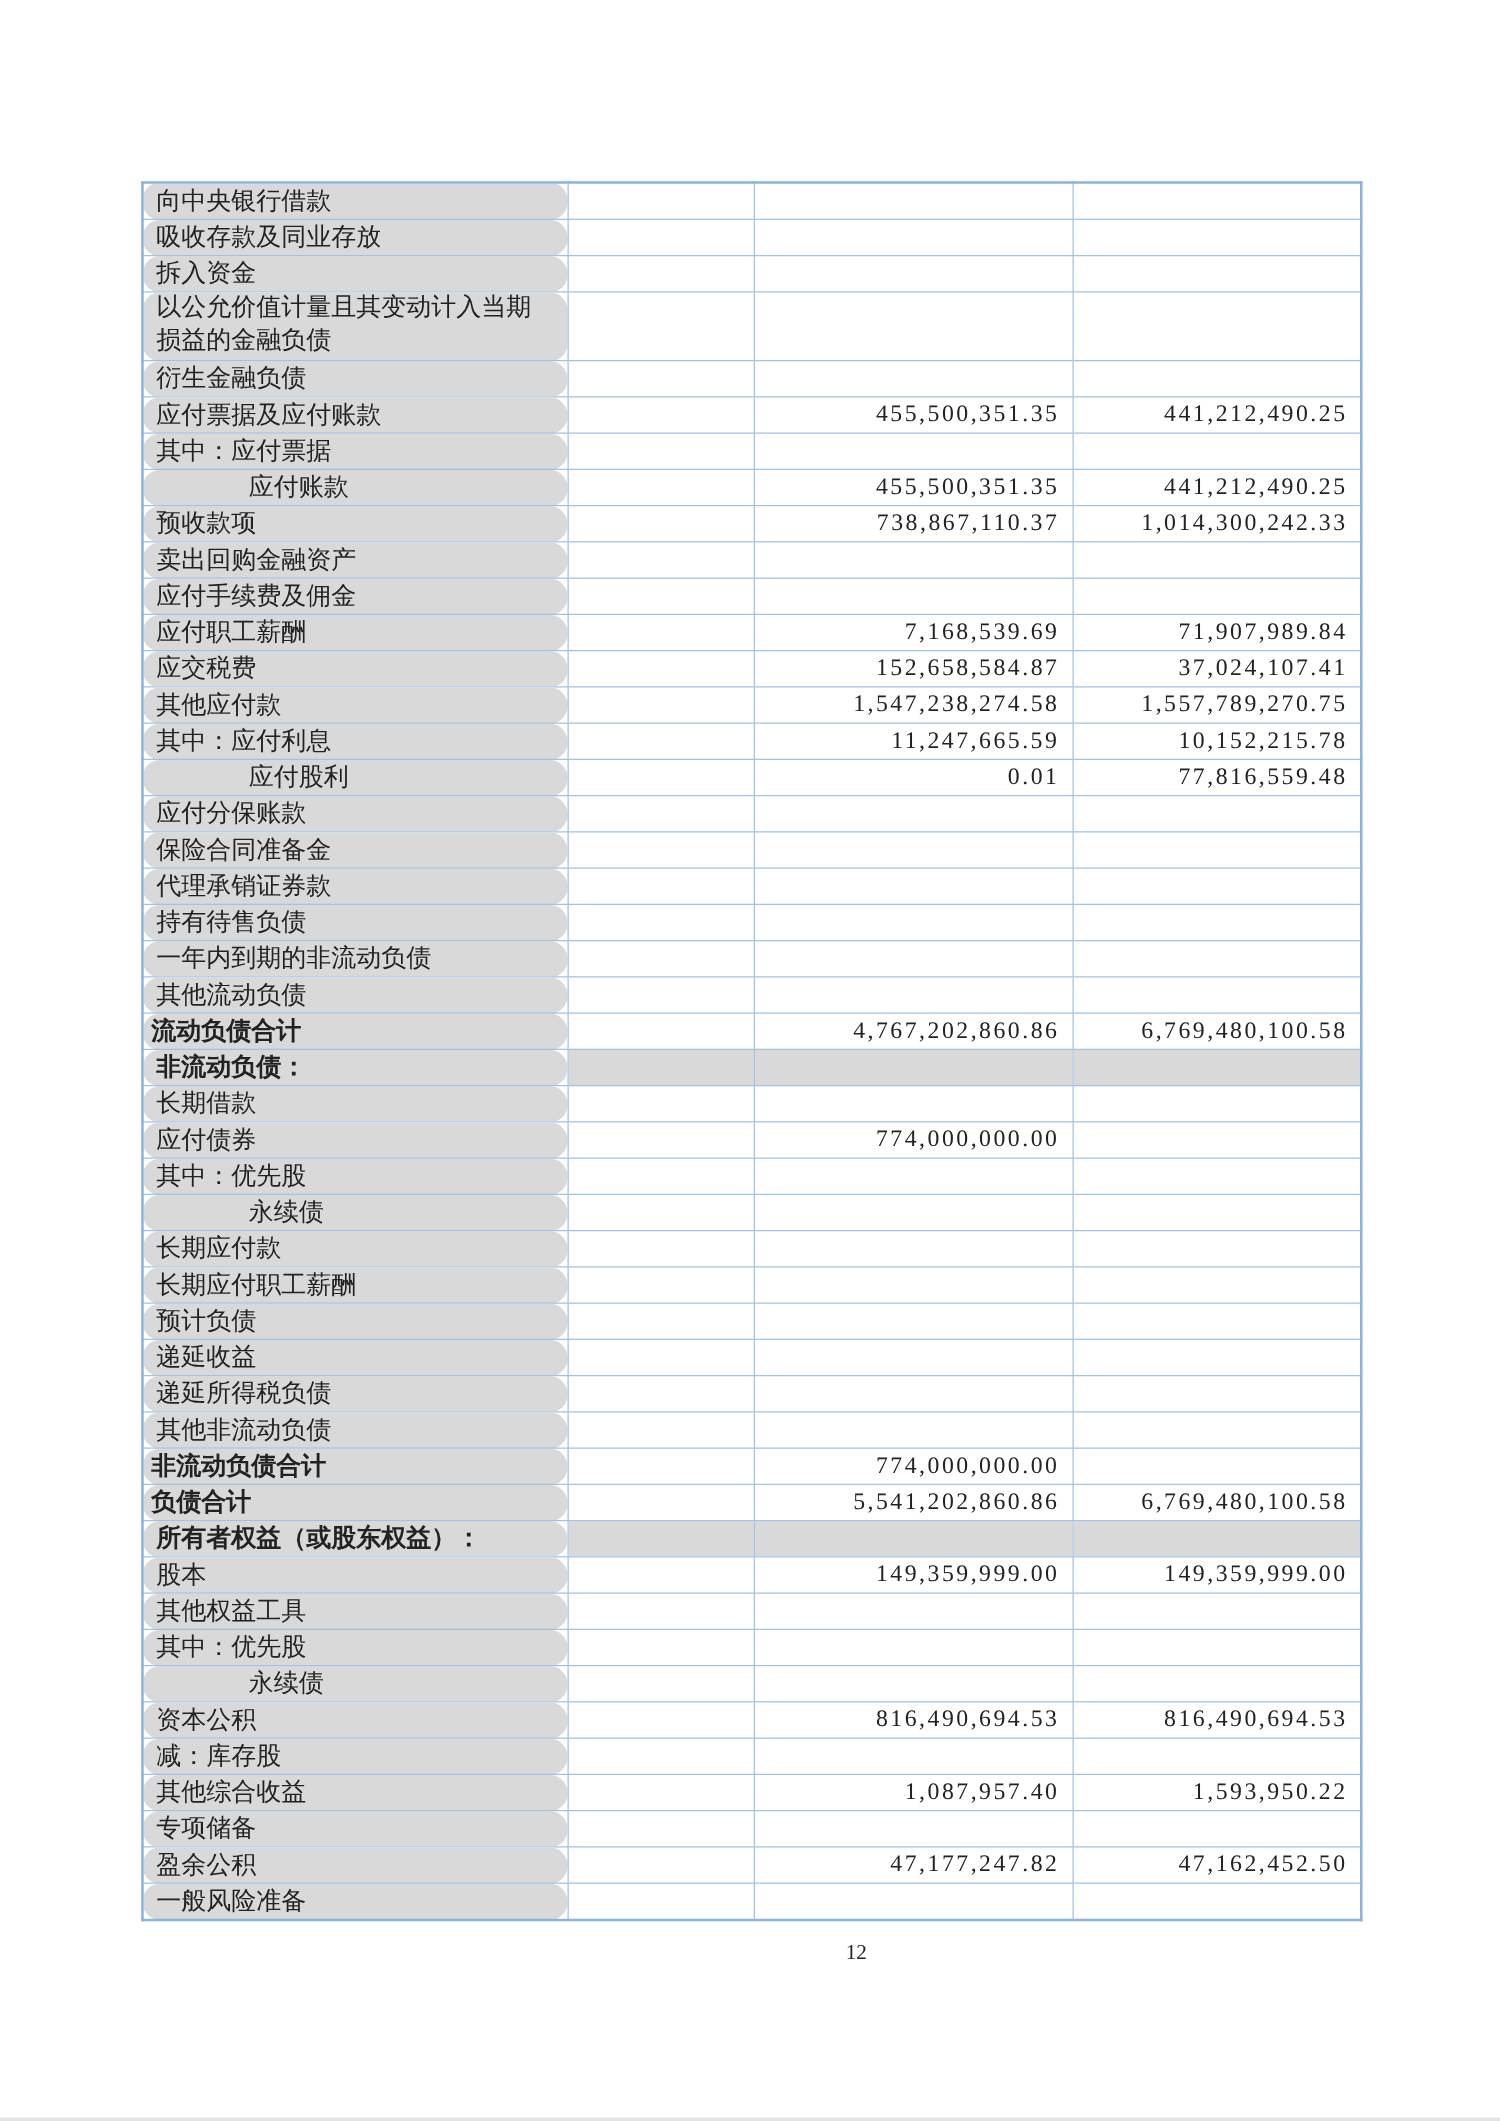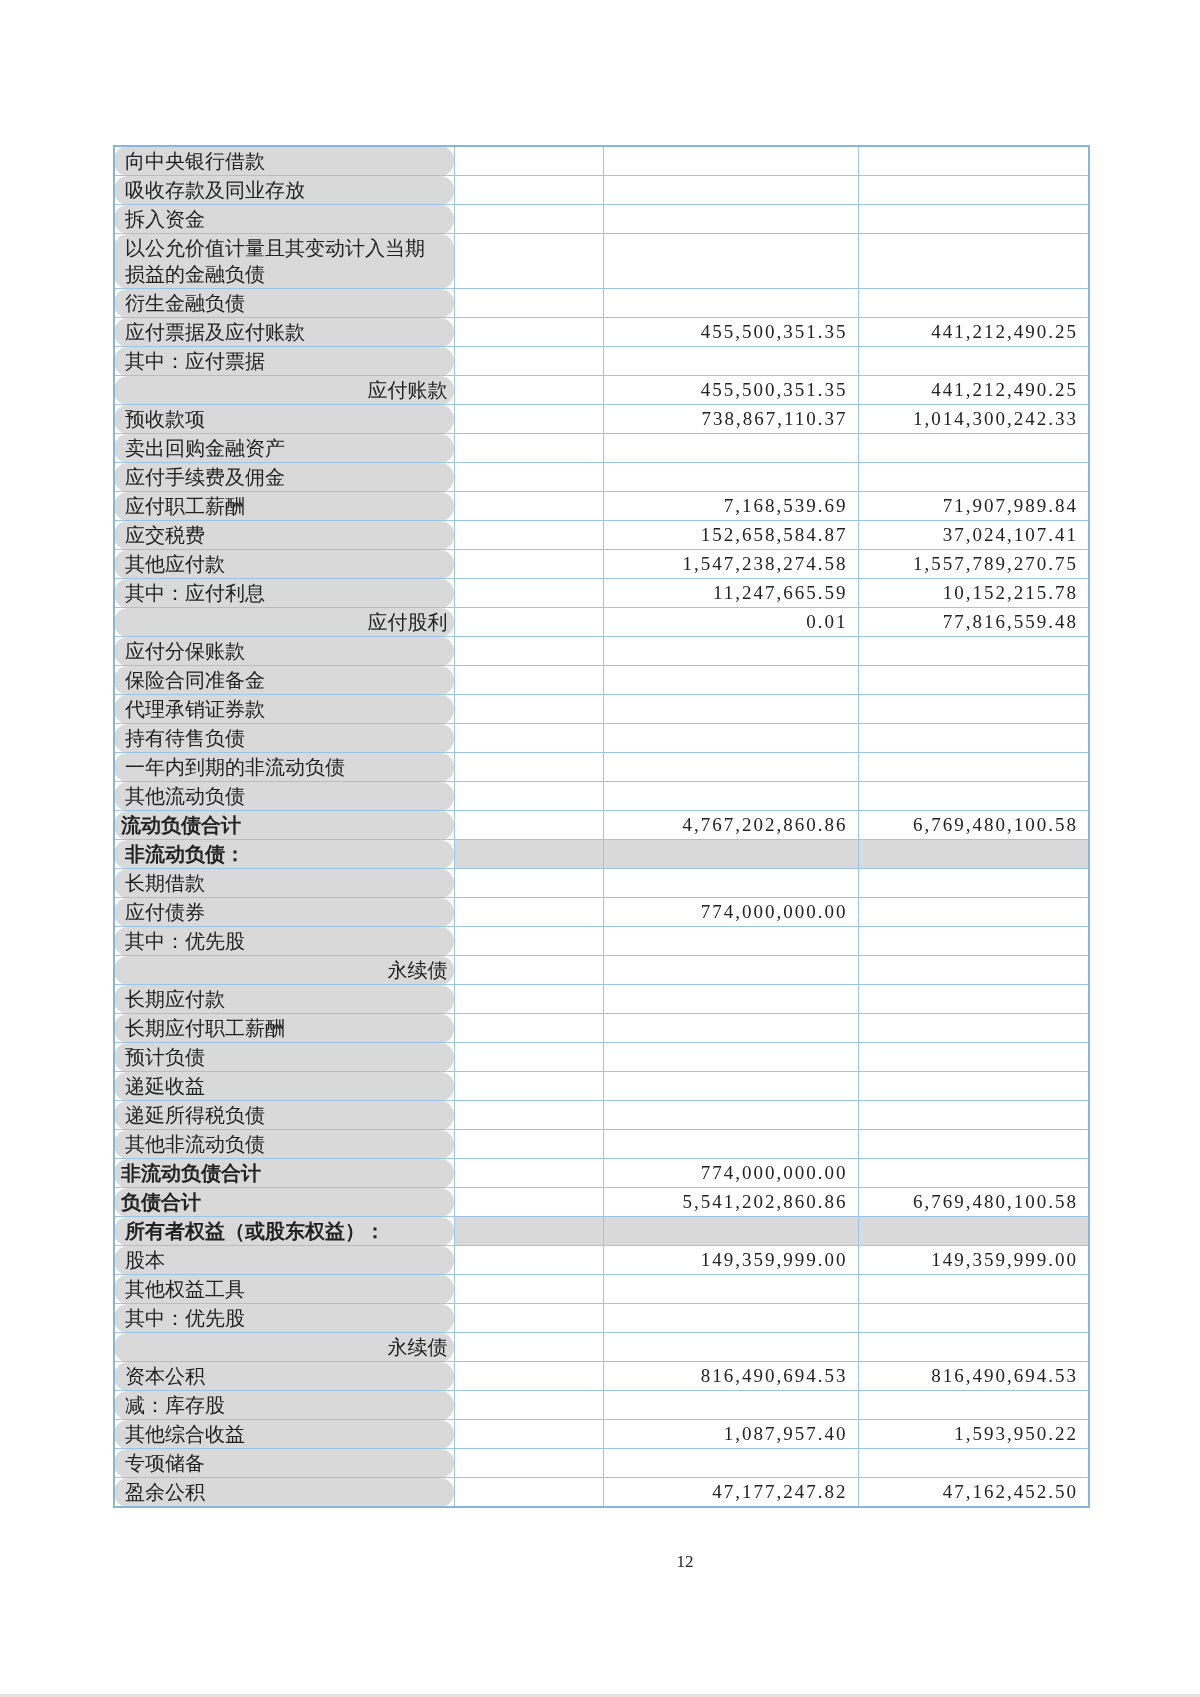--- a/index.html
+++ b/index.html
@@ -52,25 +52,25 @@
   }
   td.note{background:#ffffff;}
   td.value{
     background:#ffffff;
     font-size:19px;
     text-align:right;
     padding:0 10px 0 4px;
     letter-spacing:2px;
     white-space:nowrap;
   }
-  tr.sub td.label{padding-left:84px;text-align:right;}
+  tr.sub td.label{padding-left:84px;}
   tr.total td.label{font-weight:bold;padding-left:6px;}
   tr.section td{background:var(--label-bg);}
   tr.section td.label{font-weight:bold;}
-  tr.wrap td.label{padding-right:22px;}
+  tr.wrap td.label{padding-right:22px;font-family:Liberation Mono, monospace;}
   .page-number{
     position:absolute;
     left:655px;top:1552px;
     width:60px;
     text-align:center;
     font-size:17px;
     color:var(--text);
   }
   .page-bottom-edge{
     position:absolute;
@@ -361,20 +361,26 @@
           <td class="note"></td>
           <td class="value"></td>
           <td class="value"></td>
         </tr>
         <tr class="item">
           <td class="label">盈余公积</td>
           <td class="note"></td>
           <td class="value">47,177,247.82</td>
           <td class="value">47,162,452.50</td>
         </tr>
+        <tr class="item">
+          <td class="label">一般风险准备</td>
+          <td class="note"></td>
+          <td class="value"></td>
+          <td class="value"></td>
+        </tr>
       </tbody>
   </table>
 
   <div class="page-number">12</div>
 
   <div class="page-bottom-edge"></div>
 
 </div>
 
 </body></html>

